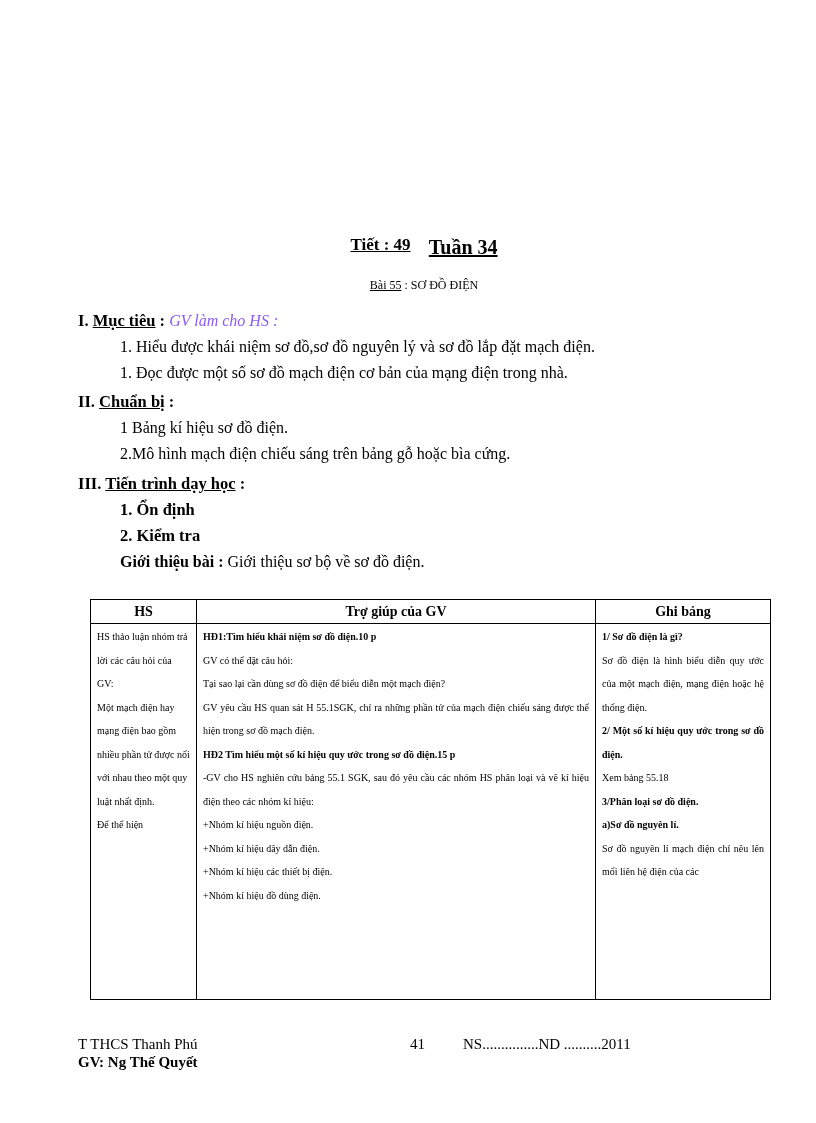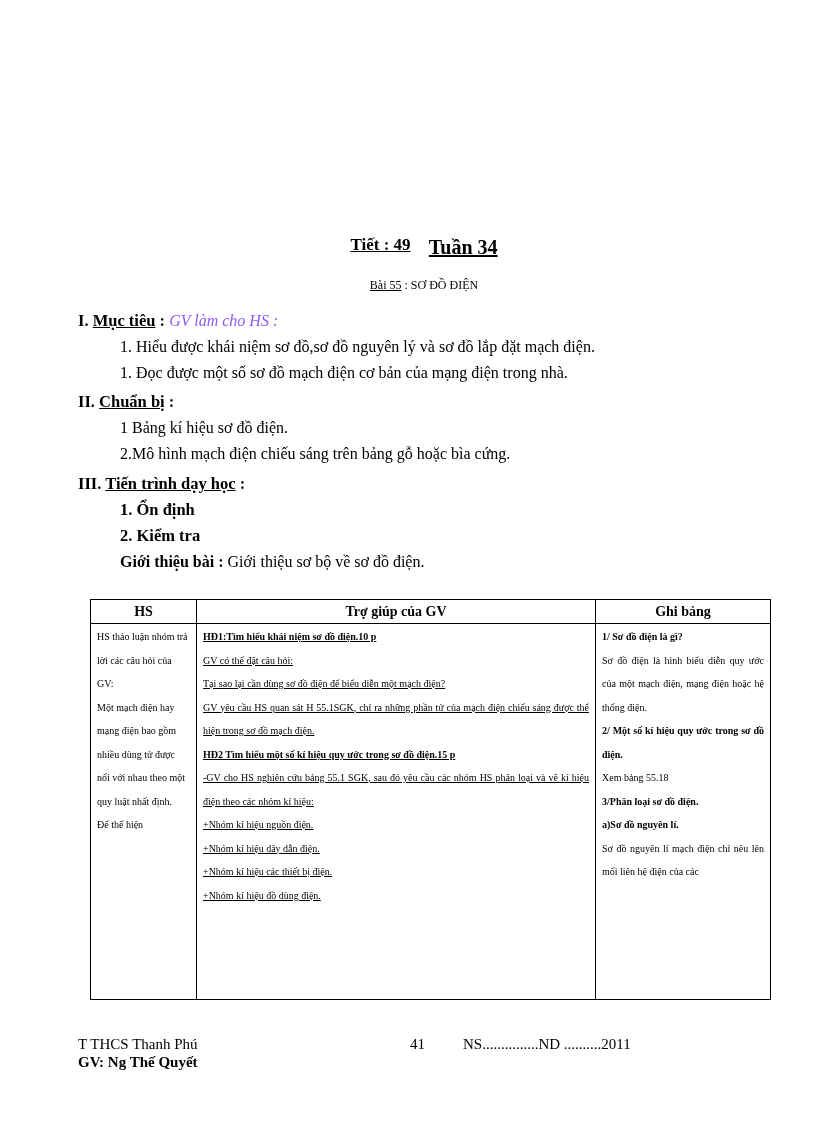--- a/index.html
+++ b/index.html
@@ -35,21 +35,21 @@
     border-collapse:collapse; margin-left:12px; margin-top:24px;
     width:680px; table-layout:fixed;
   }
   table.doc-table th, table.doc-table td { border:1px solid #000; }
   table.doc-table th {
     font-size:14px; font-weight:bold; text-align:center; height:24px;
     vertical-align:middle; padding:0 4px;
   }
   col.c1 { width:106px; } col.c2 { width:399px; } col.c3 { width:175px; }
   table.doc-table td { vertical-align:top; font-size:10px; padding:1px 6px 0 6px; }
-  td.col-gv { padding:1px 8px 0 8px;text-decoration:underline; }
+  td.col-gv { padding:1px 8px 0 8px; }
   .tline { line-height:23.5px; text-align:justify; }
   td.col-hs .tline { text-align:left; }
   .tline.b { font-weight:bold; }
   td.col-hs { height:376px; }
 
   .footer { position:absolute; left:0; top:1036px; width:816px; font-size:15px; }
   .footer .school { position:absolute; left:78px; top:0; }
   .footer .pageno { position:absolute; left:410px; top:0; }
   .footer .nsnd { position:absolute; left:463px; top:0; }
   .footer .teacher { position:absolute; left:78px; top:18px;font-weight:bold; }
@@ -101,21 +101,21 @@
         <tr>
           <th>HS</th>
           <th>Trợ giúp của GV</th>
           <th>Ghi bảng</th>
         </tr>
       </thead>
       <tbody>
         <tr>
           <td class="col-hs">
               <div class="tline">HS thảo luận nhóm trả lời các câu hỏi của GV:</div>
-              <div class="tline">Một mạch điện hay mạng điện bao gồm nhiều dùng tử được nối với nhau theo một quy luật nhất định.</div>
+              <div class="tline">Một mạch điện hay mạng điện bao gồm nhiều phần tử được nối với nhau theo một quy luật nhất định.</div>
               <div class="tline">Để thể hiện</div>
             </td>
           <td class="col-gv">
               <div class="tline b">HĐ1:Tìm hiểu khái niệm sơ đồ điện.10 p</div>
               <div class="tline">GV có thể đặt câu hỏi:</div>
               <div class="tline">Tại sao lại cần dùng sơ đồ điện để biểu diễn một mạch điện?</div>
               <div class="tline">GV yêu cầu HS quan sát H 55.1SGK, chỉ ra những phần tử của mạch điện chiếu sáng được thể hiện trong sơ đồ mạch điện.</div>
               <div class="tline b">HĐ2 Tìm hiểu một số kí hiệu quy ước trong sơ đồ điện.15 p</div>
               <div class="tline">-GV cho HS nghiên cứu bảng 55.1 SGK, sau đó yêu cầu các nhóm HS phân loại và vẽ kí hiệu điện theo các nhóm kí hiệu:</div>
               <div class="tline">+Nhóm kí hiệu nguồn điện.</div>

